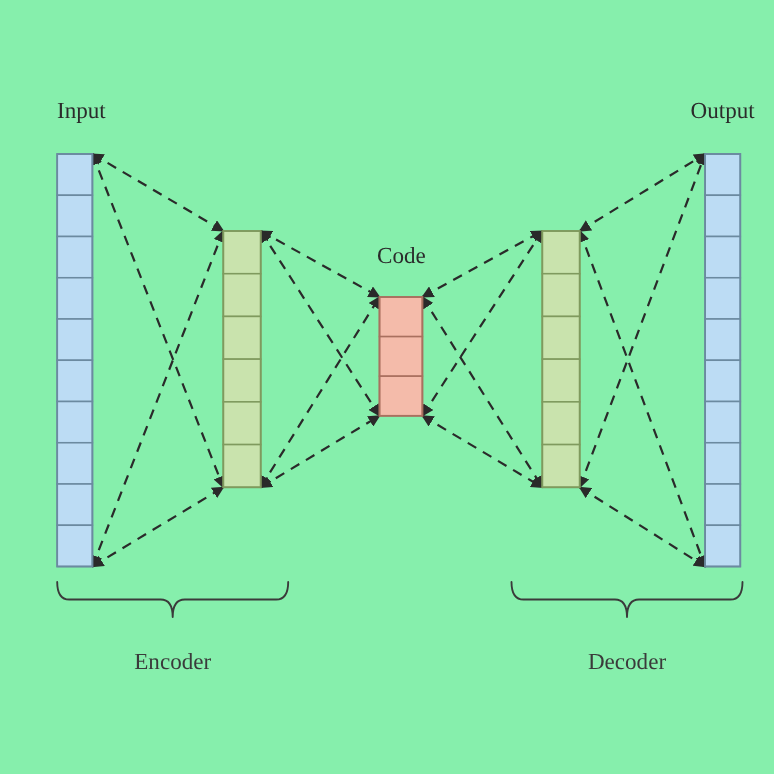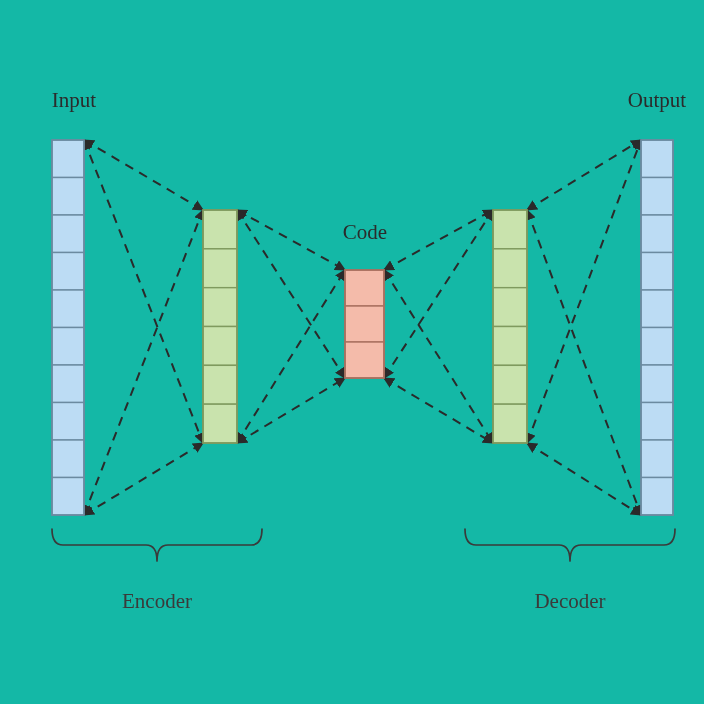--- a/index.html
+++ b/index.html
@@ -11,21 +11,21 @@
   body {
     width: 704px;
     height: 704px;
     overflow: hidden;
     font-family: "Liberation Serif", "DejaVu Serif", serif;
   }
   #diagram-root {
     position: relative;
     width: 704px;
     height: 704px;
-    background: #14b8a6;
+    background: #86efac;
   }
   #diagram-svg {
     position: absolute;
     top: 0;
     left: 0;
     width: 704px;
     height: 704px;
     display: block;
   }
   .layer-label {

